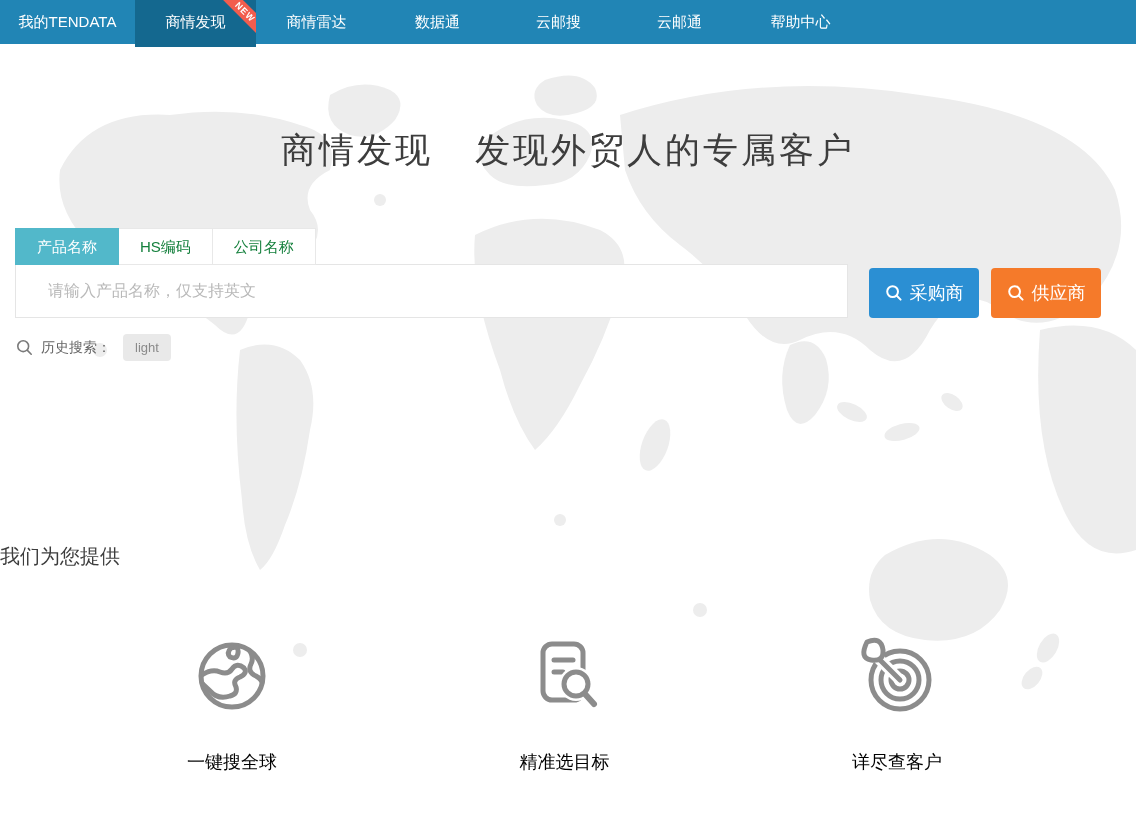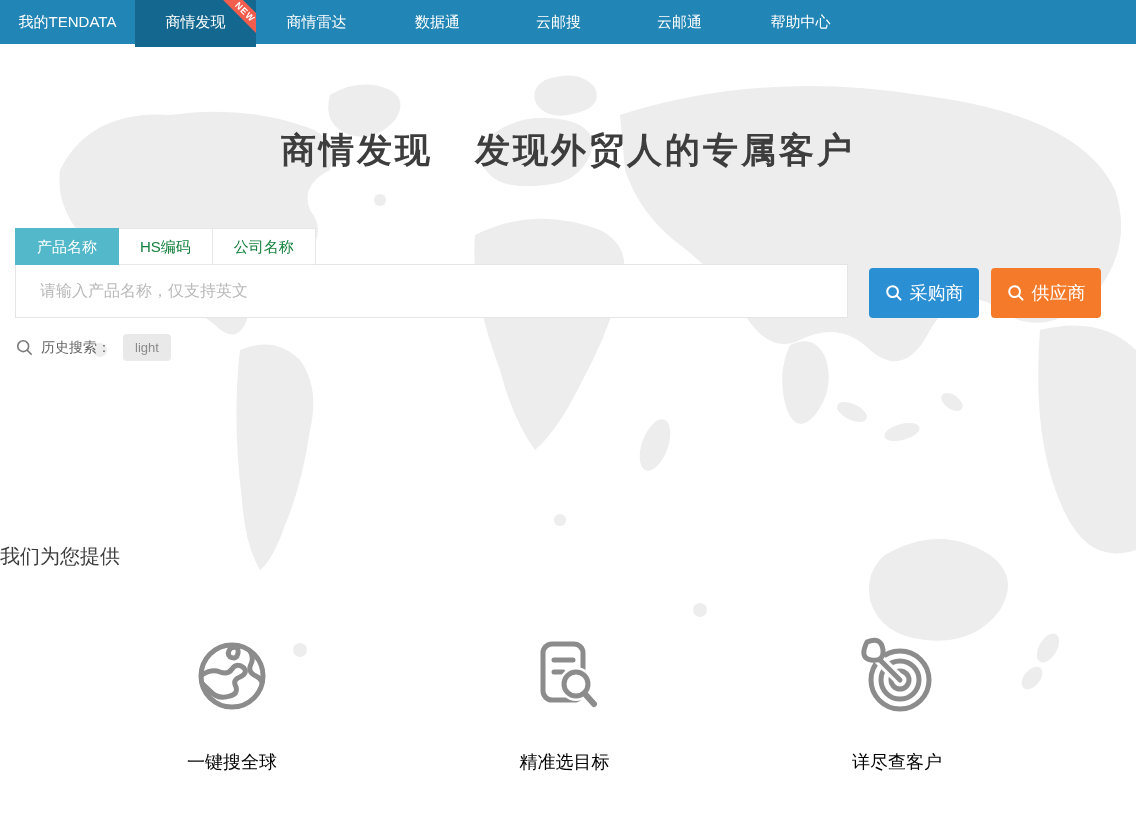--- a/index.html
+++ b/index.html
@@ -10,31 +10,31 @@
   .map { position: absolute; top: 50px; left: 0; pointer-events: none; }
 
   
   .navbar { position: absolute; top: 0; left: 0; width: 100%; height: 44px; background: #2185b5; display: flex; z-index: 10; }
   .nav-item { width: 121px; height: 44px; line-height: 44px; text-align: center; color: #fff; font-size: 15px; cursor: pointer; position: relative; white-space: nowrap; }
   .nav-item.first { width: 135px; }
   .nav-item.active { background: #14688f; height: 47px; overflow: hidden; }
   .ribbon { position: absolute; top: 5px; right: -13px; transform: rotate(45deg); background: #f25d4e; color: #fff; font-size: 9px; font-weight: bold; line-height: 14px; width: 48px; text-align: center; letter-spacing: 1px; }
 
   
-  .hero { position: absolute; top: 104px; left: 0; width: 100%; text-align: center; font-size: 35px; font-weight: bold; color: #3d3d3d; letter-spacing: 3px; font-family: "DejaVu Serif", "Liberation Serif", serif; z-index: 2; }
+  .hero { position: absolute; top: 104px; left: 0; width: 100%; text-align: center; font-size: 35px; font-weight: normal; color: #3d3d3d; letter-spacing: 3px; font-family: "DejaVu Serif", "Liberation Serif", serif; z-index: 2; }
   .hero .part1 { margin-right: 42px; }
 
   
   .tabs { position: absolute; top: 228px; left: 15px; display: flex; z-index: 5; }
   .tab { height: 37px; line-height: 36px; padding: 0 21px; background: #fff; border: 1px solid #e8e8e8; border-left: none; font-size: 15px; color: #15803d; cursor: pointer; }
   .tab:first-child { border-left: 1px solid #e8e8e8; }
   .tab.active { background: #52b8ca; color: #fff; border-color: #52b8ca; }
 
   
-  .search-input { position: absolute; top: 264px; left: 15px; width: 833px; height: 54px; border: 1px solid #e5e5e5; padding: 0 24px; font-size: 16px; color: #a16207; outline: none; z-index: 4; background: #fff; font-family: inherit; }
+  .search-input { position: absolute; top: 264px; left: 15px; width: 833px; height: 54px; border: 1px solid #e5e5e5; padding: 0 32px; font-size: 16px; color: #a16207; outline: none; z-index: 4; background: #fff; font-family: inherit; }
   .search-input::placeholder { color: #b9b9b9; }
   .btn { position: absolute; top: 268px; height: 50px; width: 110px; border: none; border-radius: 4px; color: #fff; font-size: 18px; display: flex; align-items: center; justify-content: center; gap: 7px; cursor: pointer; font-family: inherit; z-index: 4; }
   .btn.buyer { left: 869px; background: #2b8fd3; }
   .btn.supplier { left: 991px; background: #f57a2a; }
 
   
   .history { position: absolute; top: 334px; left: 16px; display: flex; align-items: center; font-size: 14px; color: #666; z-index: 3; }
   .history .hicon { margin-right: 8px; display: flex; }
   .history-tag { margin-left: 12px; background: #e9e9e9; color: #8a8a8a; font-size: 13px; padding: 6px 12px; border-radius: 4px; cursor: pointer; }
 

